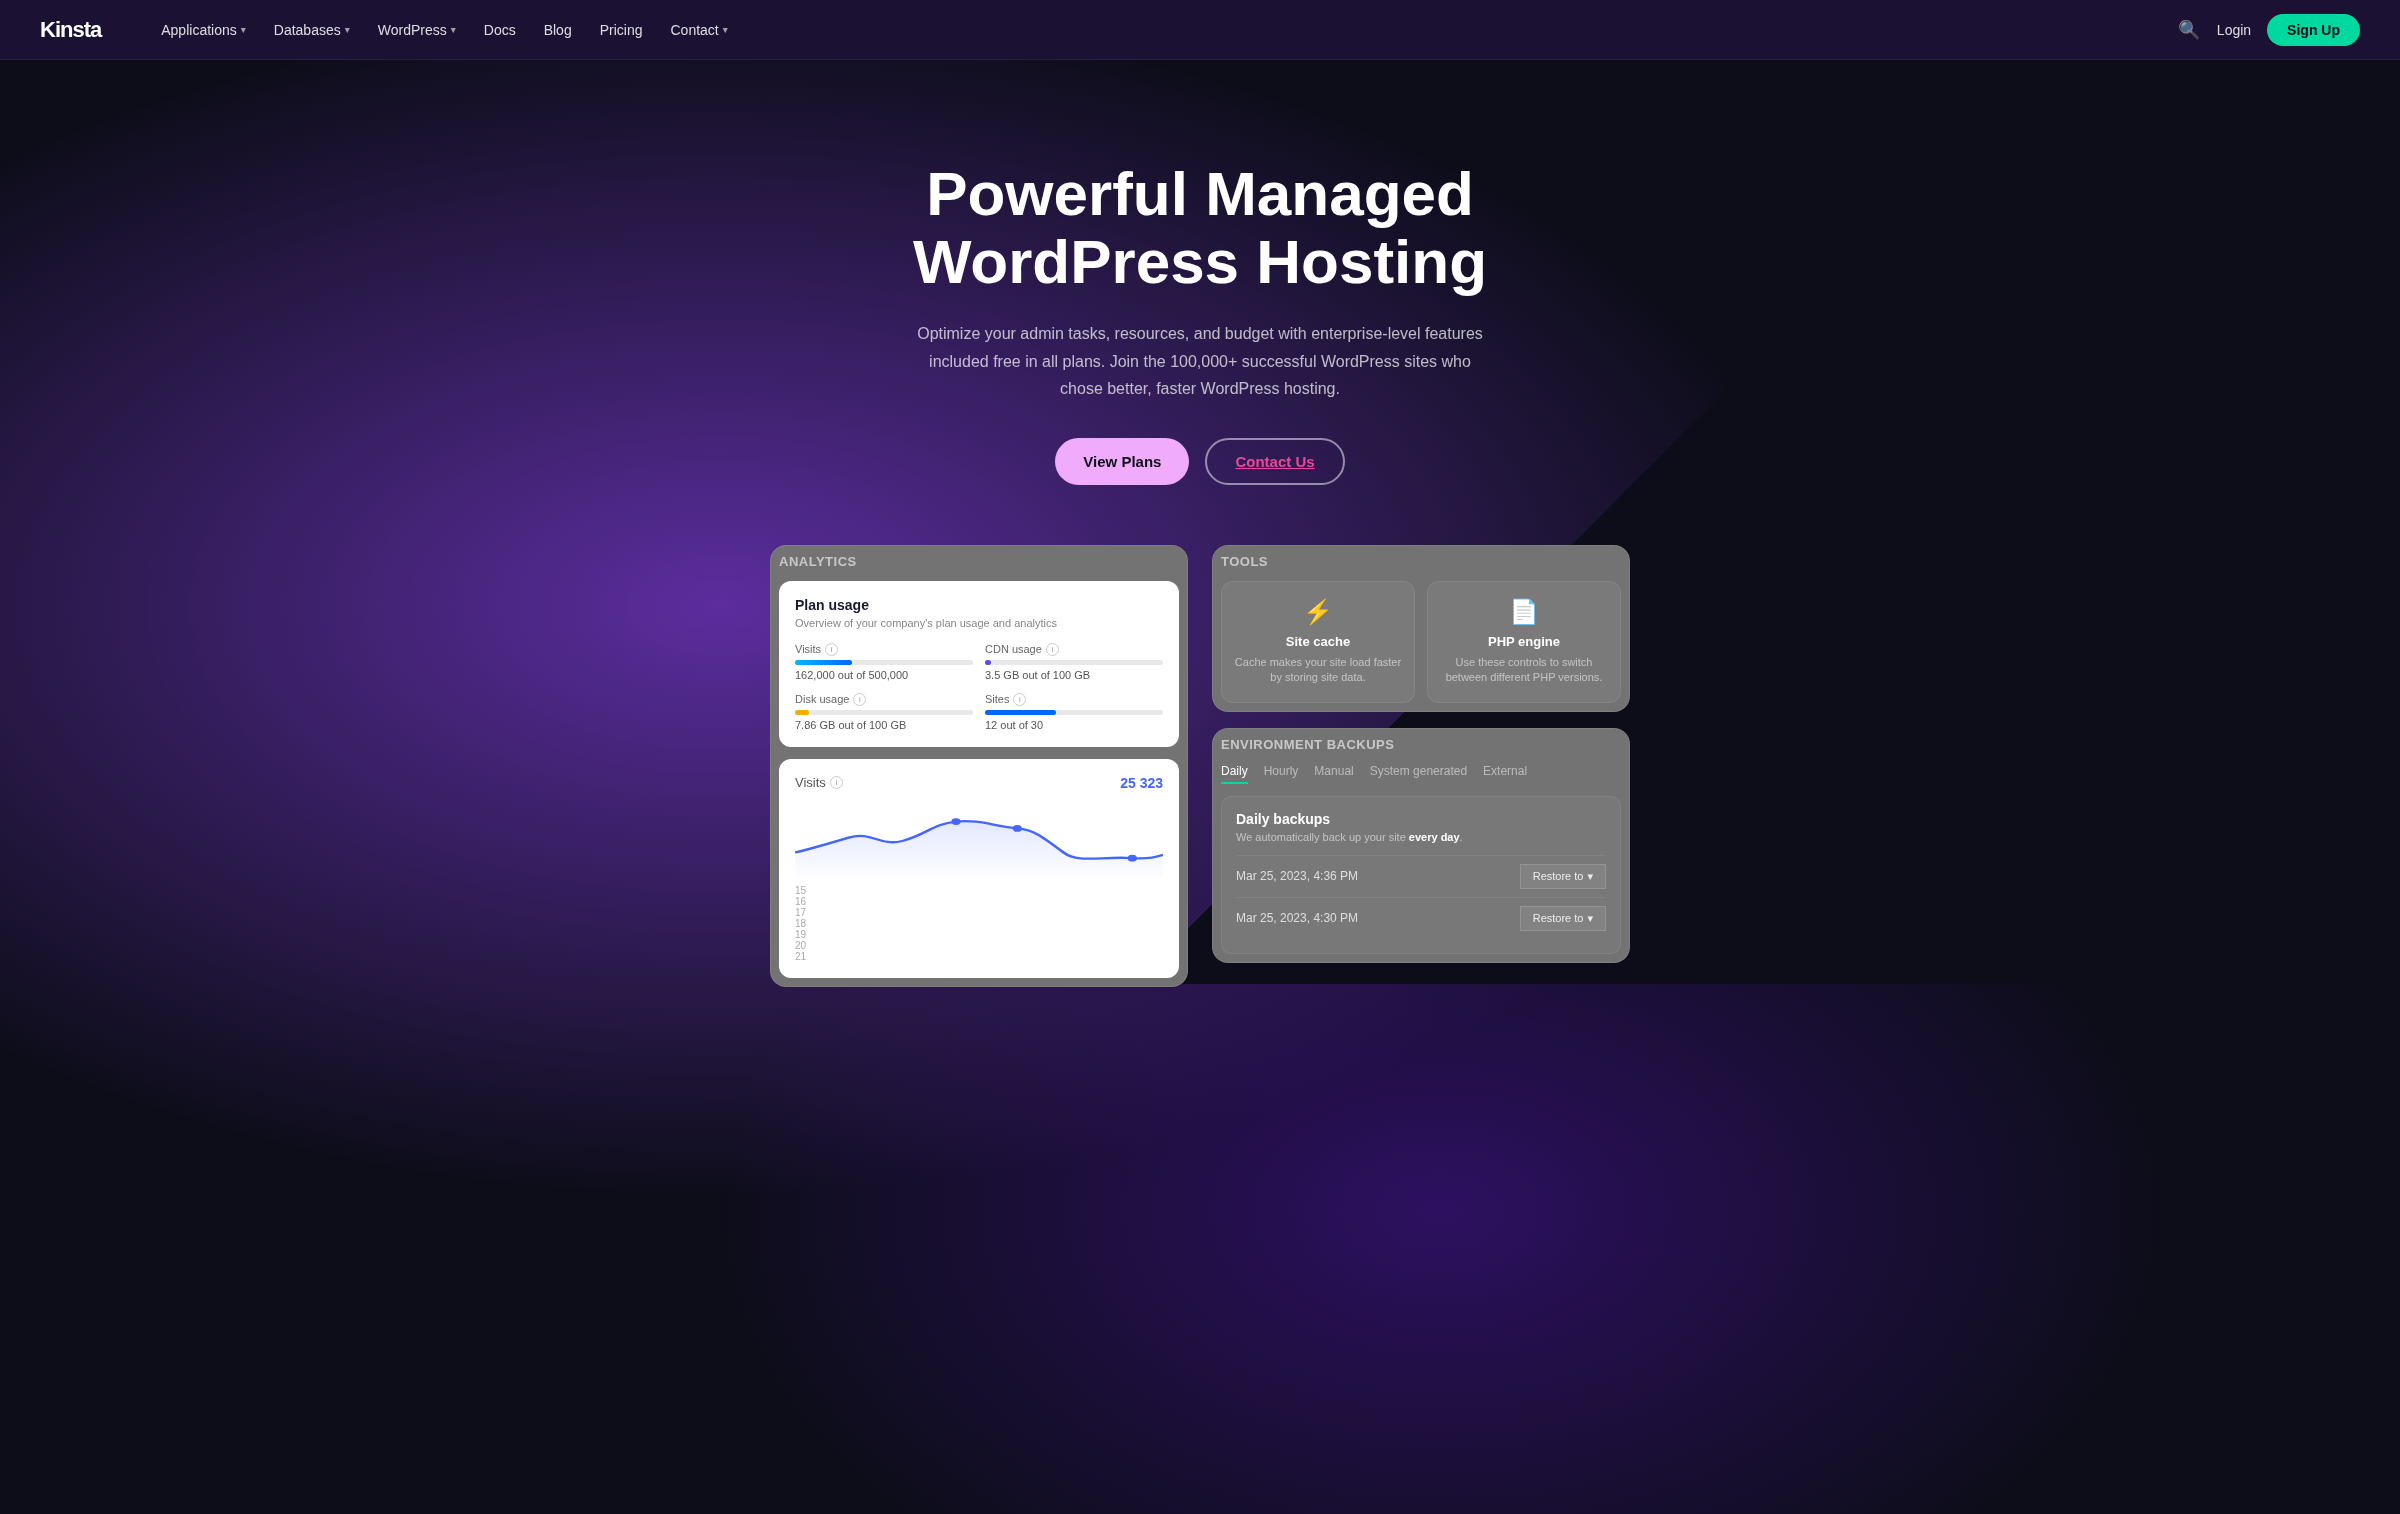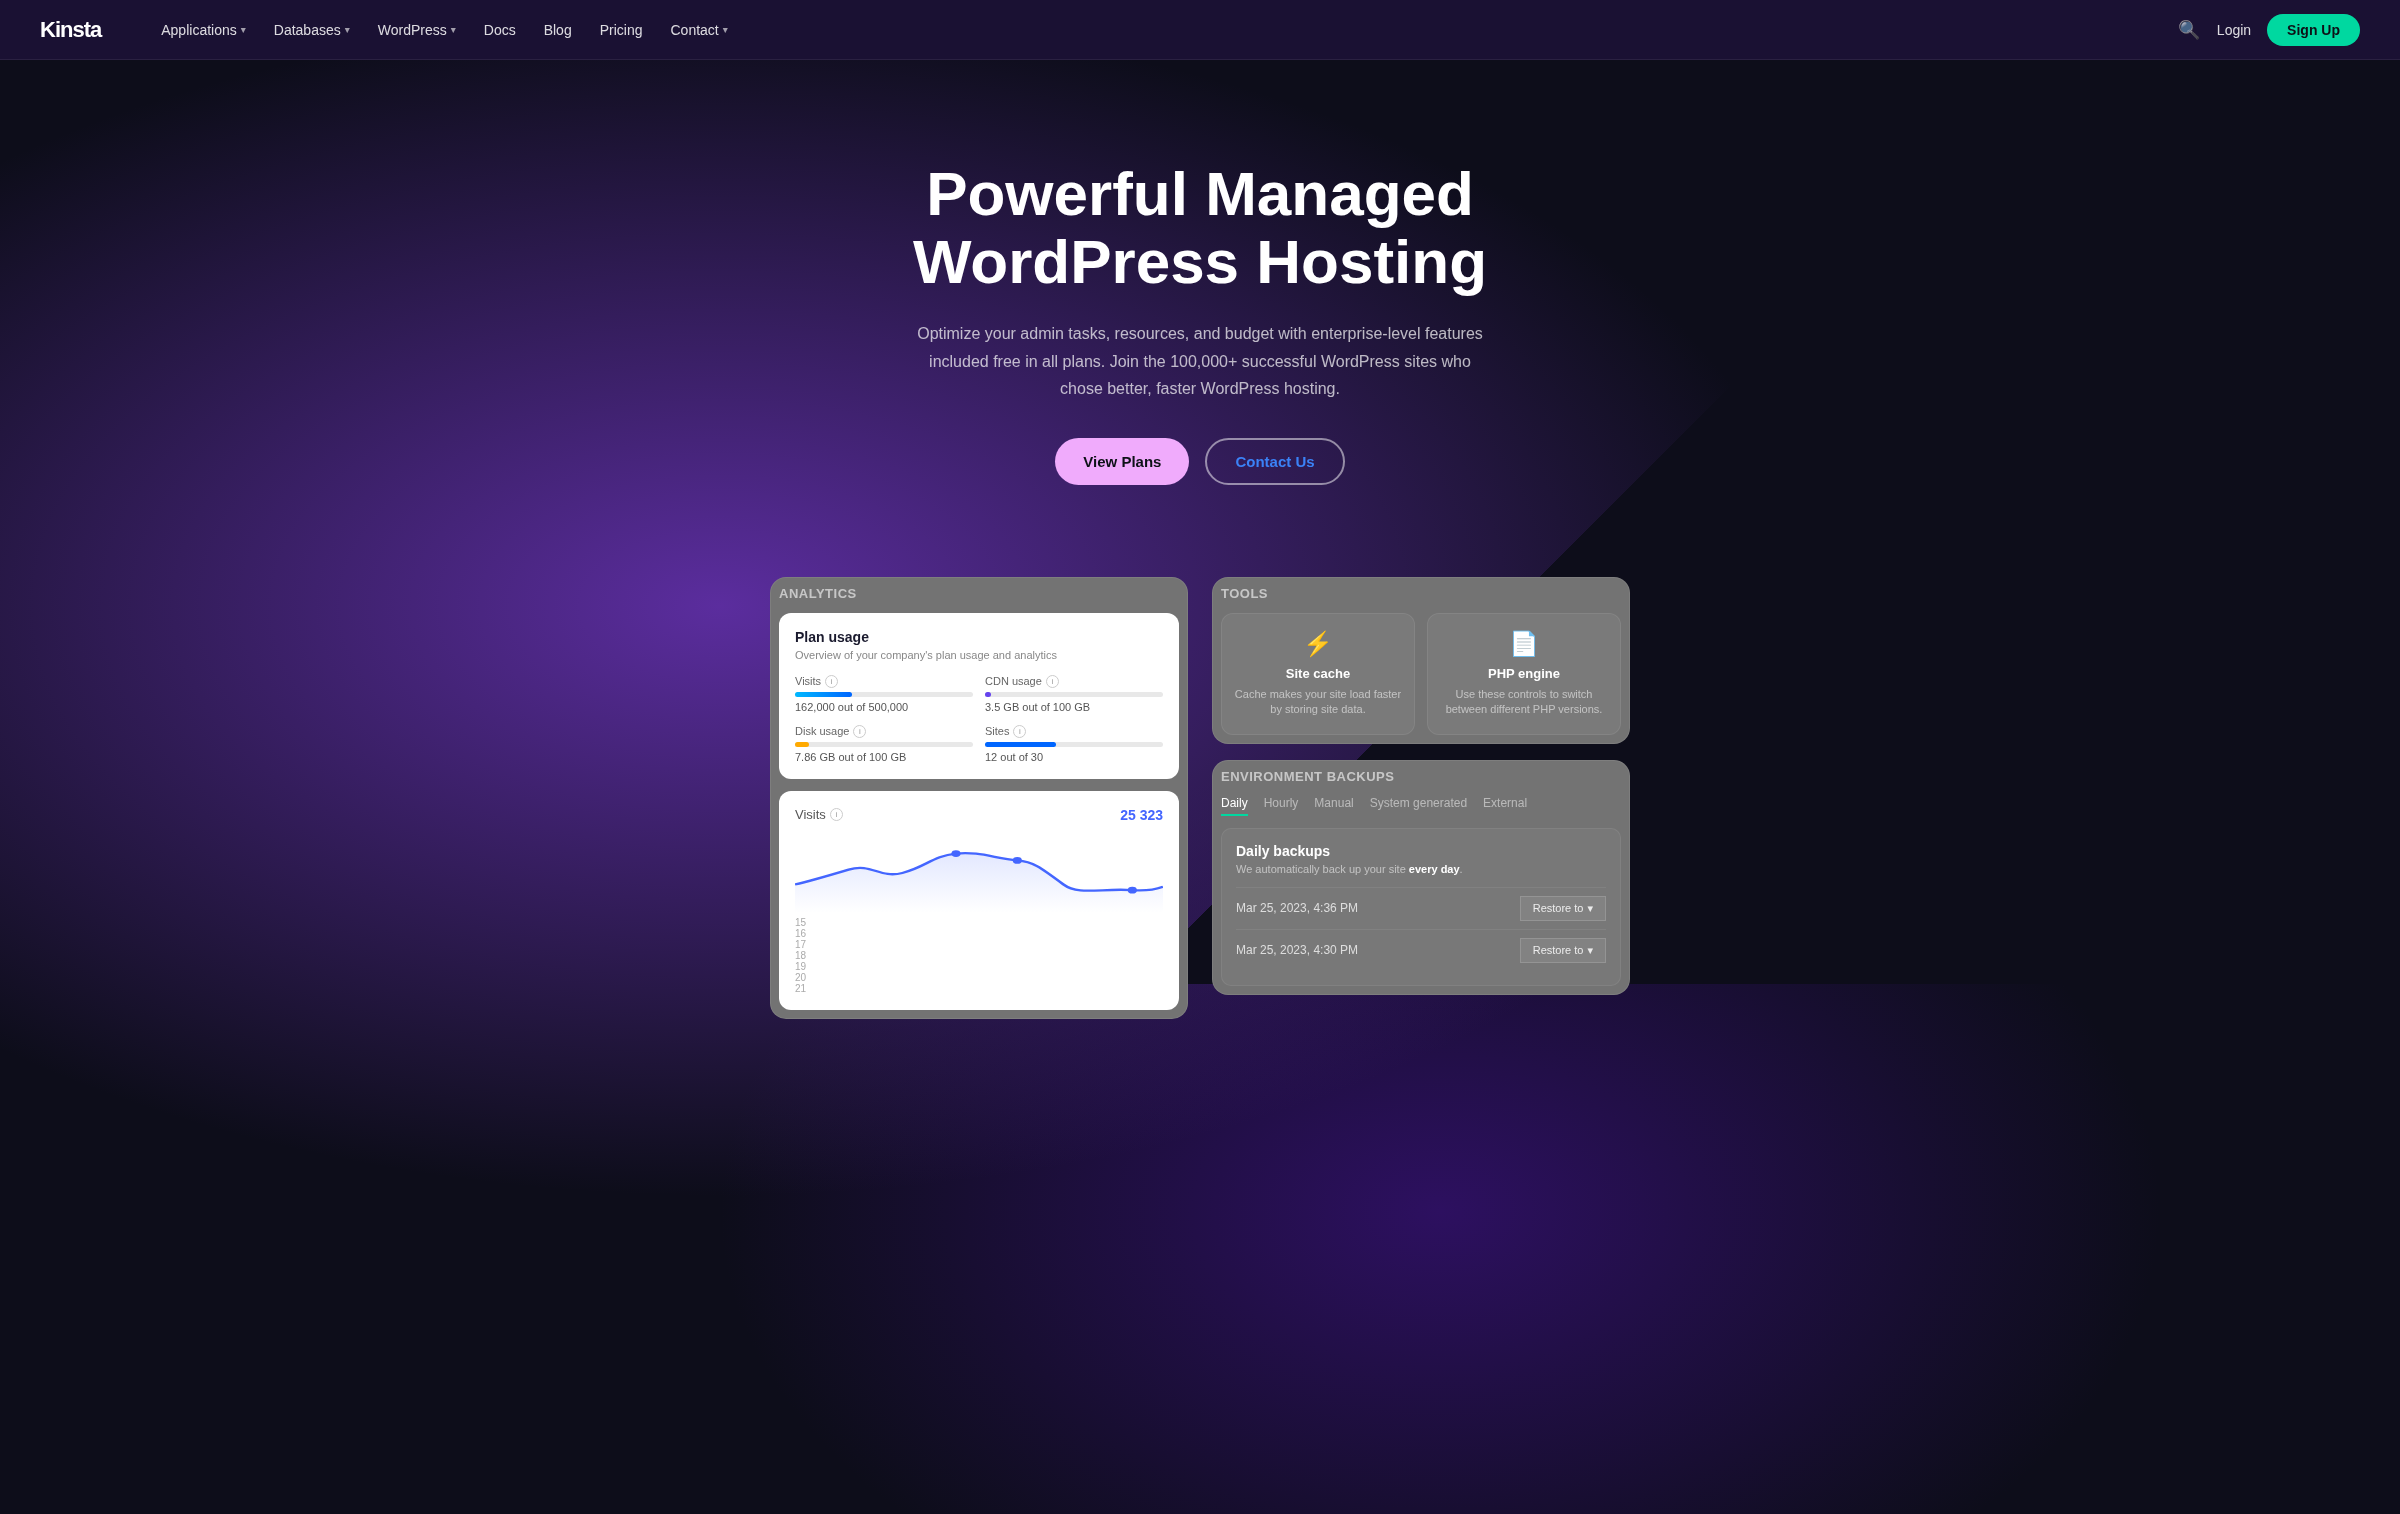--- a/index.html
+++ b/index.html
@@ -115,21 +115,21 @@
       height: 65%;
       background: linear-gradient(135deg, transparent 45%, #0d0d1a 45%);
       z-index: 1;
     }
 
     .hero-content {
       position: relative;
       z-index: 2;
       text-align: center;
       max-width: 700px;
-      padding: 100px 20px 92px;
+      padding: 100px 20px 60px;
     }
 
     .hero-title {
       font-size: 62px;
       font-weight: 800;
       line-height: 1.1;
       color: #fff;
       margin-bottom: 24px;
     }
 
@@ -153,27 +153,28 @@
       font-size: 15px;
       font-weight: 700;
       padding: 14px 28px;
       border-radius: 30px;
       cursor: pointer;
       border: none;
     }
 
     .btn-secondary {
       background: transparent;
-      color: #3b82f6;
+      color: #ec4899;
       font-size: 15px;
       font-weight: 600;
       padding: 13px 28px;
       border-radius: 30px;
       cursor: pointer;
       border: 2px solid rgba(255,255,255,0.5);
+      text-decoration: underline;
     }
 
     
     .dashboard-area {
       position: relative;
       z-index: 2;
       width: 100%;
       max-width: 900px;
       padding: 0 20px 60px;
       display: grid;

